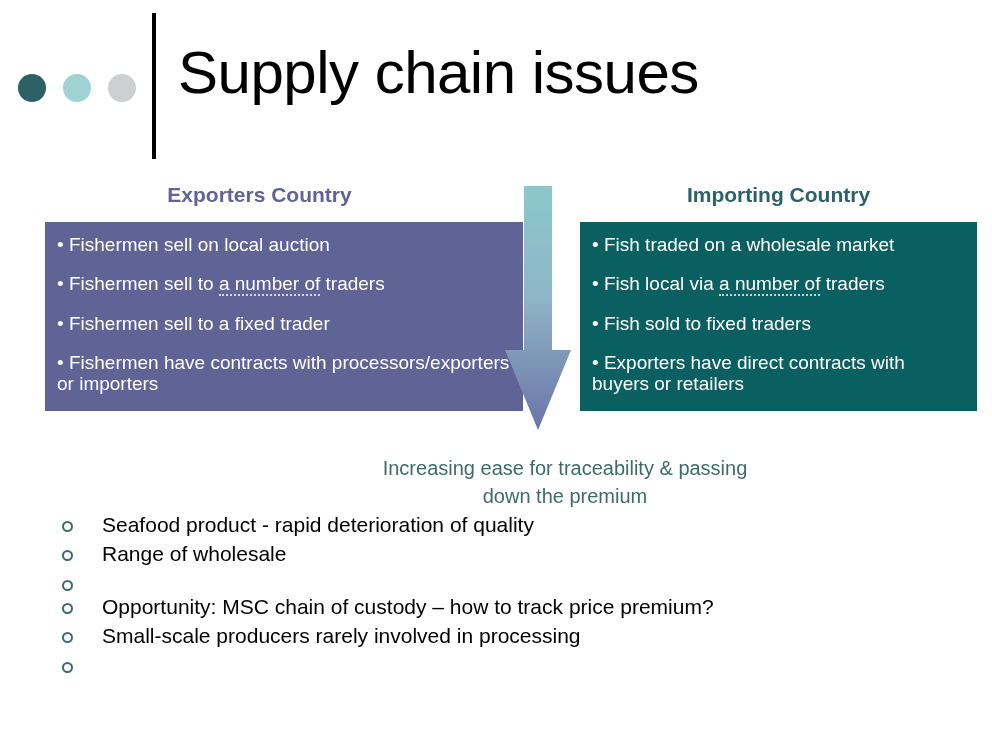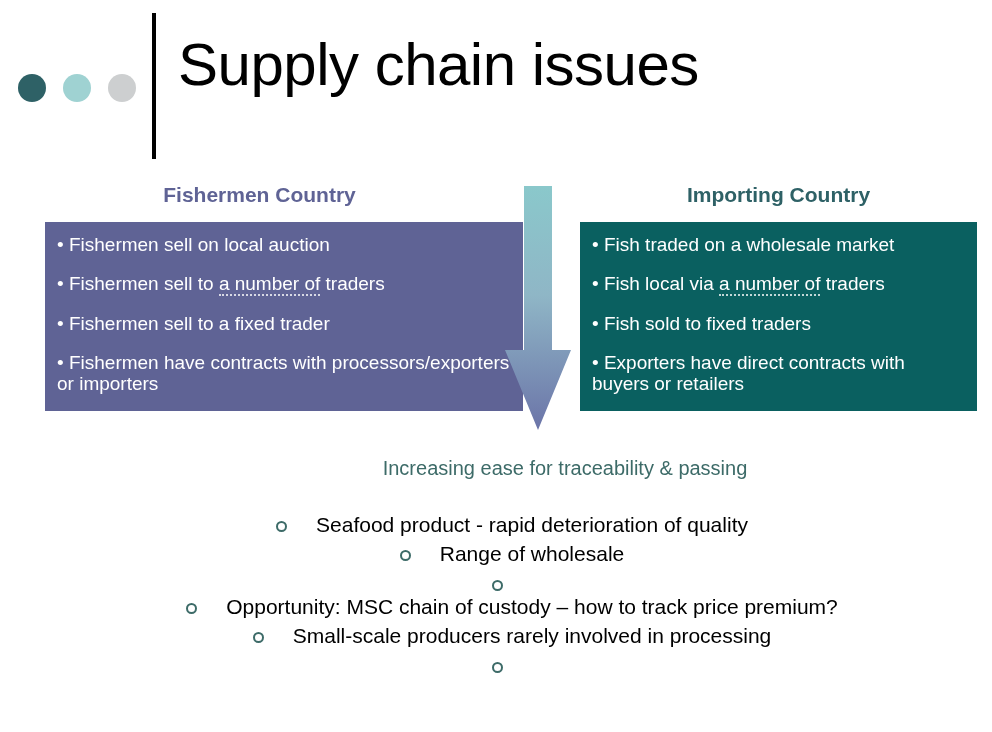--- a/index.html
+++ b/index.html
@@ -40,21 +40,21 @@
     position: absolute;
     left: 152px;
     top: 13px;
     width: 4px;
     height: 146px;
     background: #000000;
   }
   #page-title {
     position: absolute;
     left: 178px;
-    top: 35px;
+    top: 43px;
     font-size: 60px;
     line-height: 1.0;
     color: #000000;
     font-weight: 400;
     letter-spacing: -0.5px;
     white-space: nowrap;
   }
 
   
   .col-heading {
@@ -135,21 +135,20 @@
   #bullet-list {
     position: absolute;
     left: 62px;
     top: 512px;
     width: 900px;
   }
   .bullet-row {
     display: flex;
     align-items: flex-start;
     margin-bottom: 3px;
-    justify-content: center;
   }
   .bullet-marker {
     flex: 0 0 auto;
     width: 11px;
     height: 11px;
     margin-top: 9px;
     margin-right: 29px;
     border: 2.5px solid #3d6b68;
     border-radius: 50%;
     box-sizing: border-box;
@@ -166,21 +165,21 @@
 <div id="slide">
 
   <div id="title-dots">
     <span class="dot dot-1"></span>
     <span class="dot dot-2"></span>
     <span class="dot dot-3"></span>
   </div>
   <div id="title-rule"></div>
   <div id="page-title">Supply chain issues</div>
 
-  <div class="col-heading" id="heading-production">Fishermen Country</div>
+  <div class="col-heading" id="heading-production">Exporters Country</div>
   <div class="col-heading" id="heading-importing">Importing Country</div>
 
   <div class="panel" id="panel-production">
     <p class="panel-item">
       <span>• Fishermen sell on local auction</span>
     </p>
     <p class="panel-item">
       <span>• Fishermen sell to </span><span class="spellcheck">a number of</span><span> traders</span>
     </p>
     <p class="panel-item">
@@ -212,20 +211,21 @@
         <stop offset="0%" stop-color="#8ac8cb"></stop>
         <stop offset="45%" stop-color="#8fb6c6"></stop>
         <stop offset="100%" stop-color="#6b74a8"></stop>
       </linearGradient>
     </defs>
     <polygon points="21,0 49,0 49,164 68,164 35,244 2,164 21,164" fill="url(#arrowGrad)"></polygon>
   </svg>
 
   <div id="arrow-caption">
     <div>Increasing ease for traceability &amp; passing</div>
+    <div>down the premium</div>
   </div>
 
   <div id="bullet-list">
     <div class="bullet-row">
       <span class="bullet-marker"></span>
       <span class="bullet-text">Seafood product - rapid deterioration of quality</span>
     </div>
     <div class="bullet-row">
       <span class="bullet-marker"></span>
       <span class="bullet-text">Range of wholesale</span>

